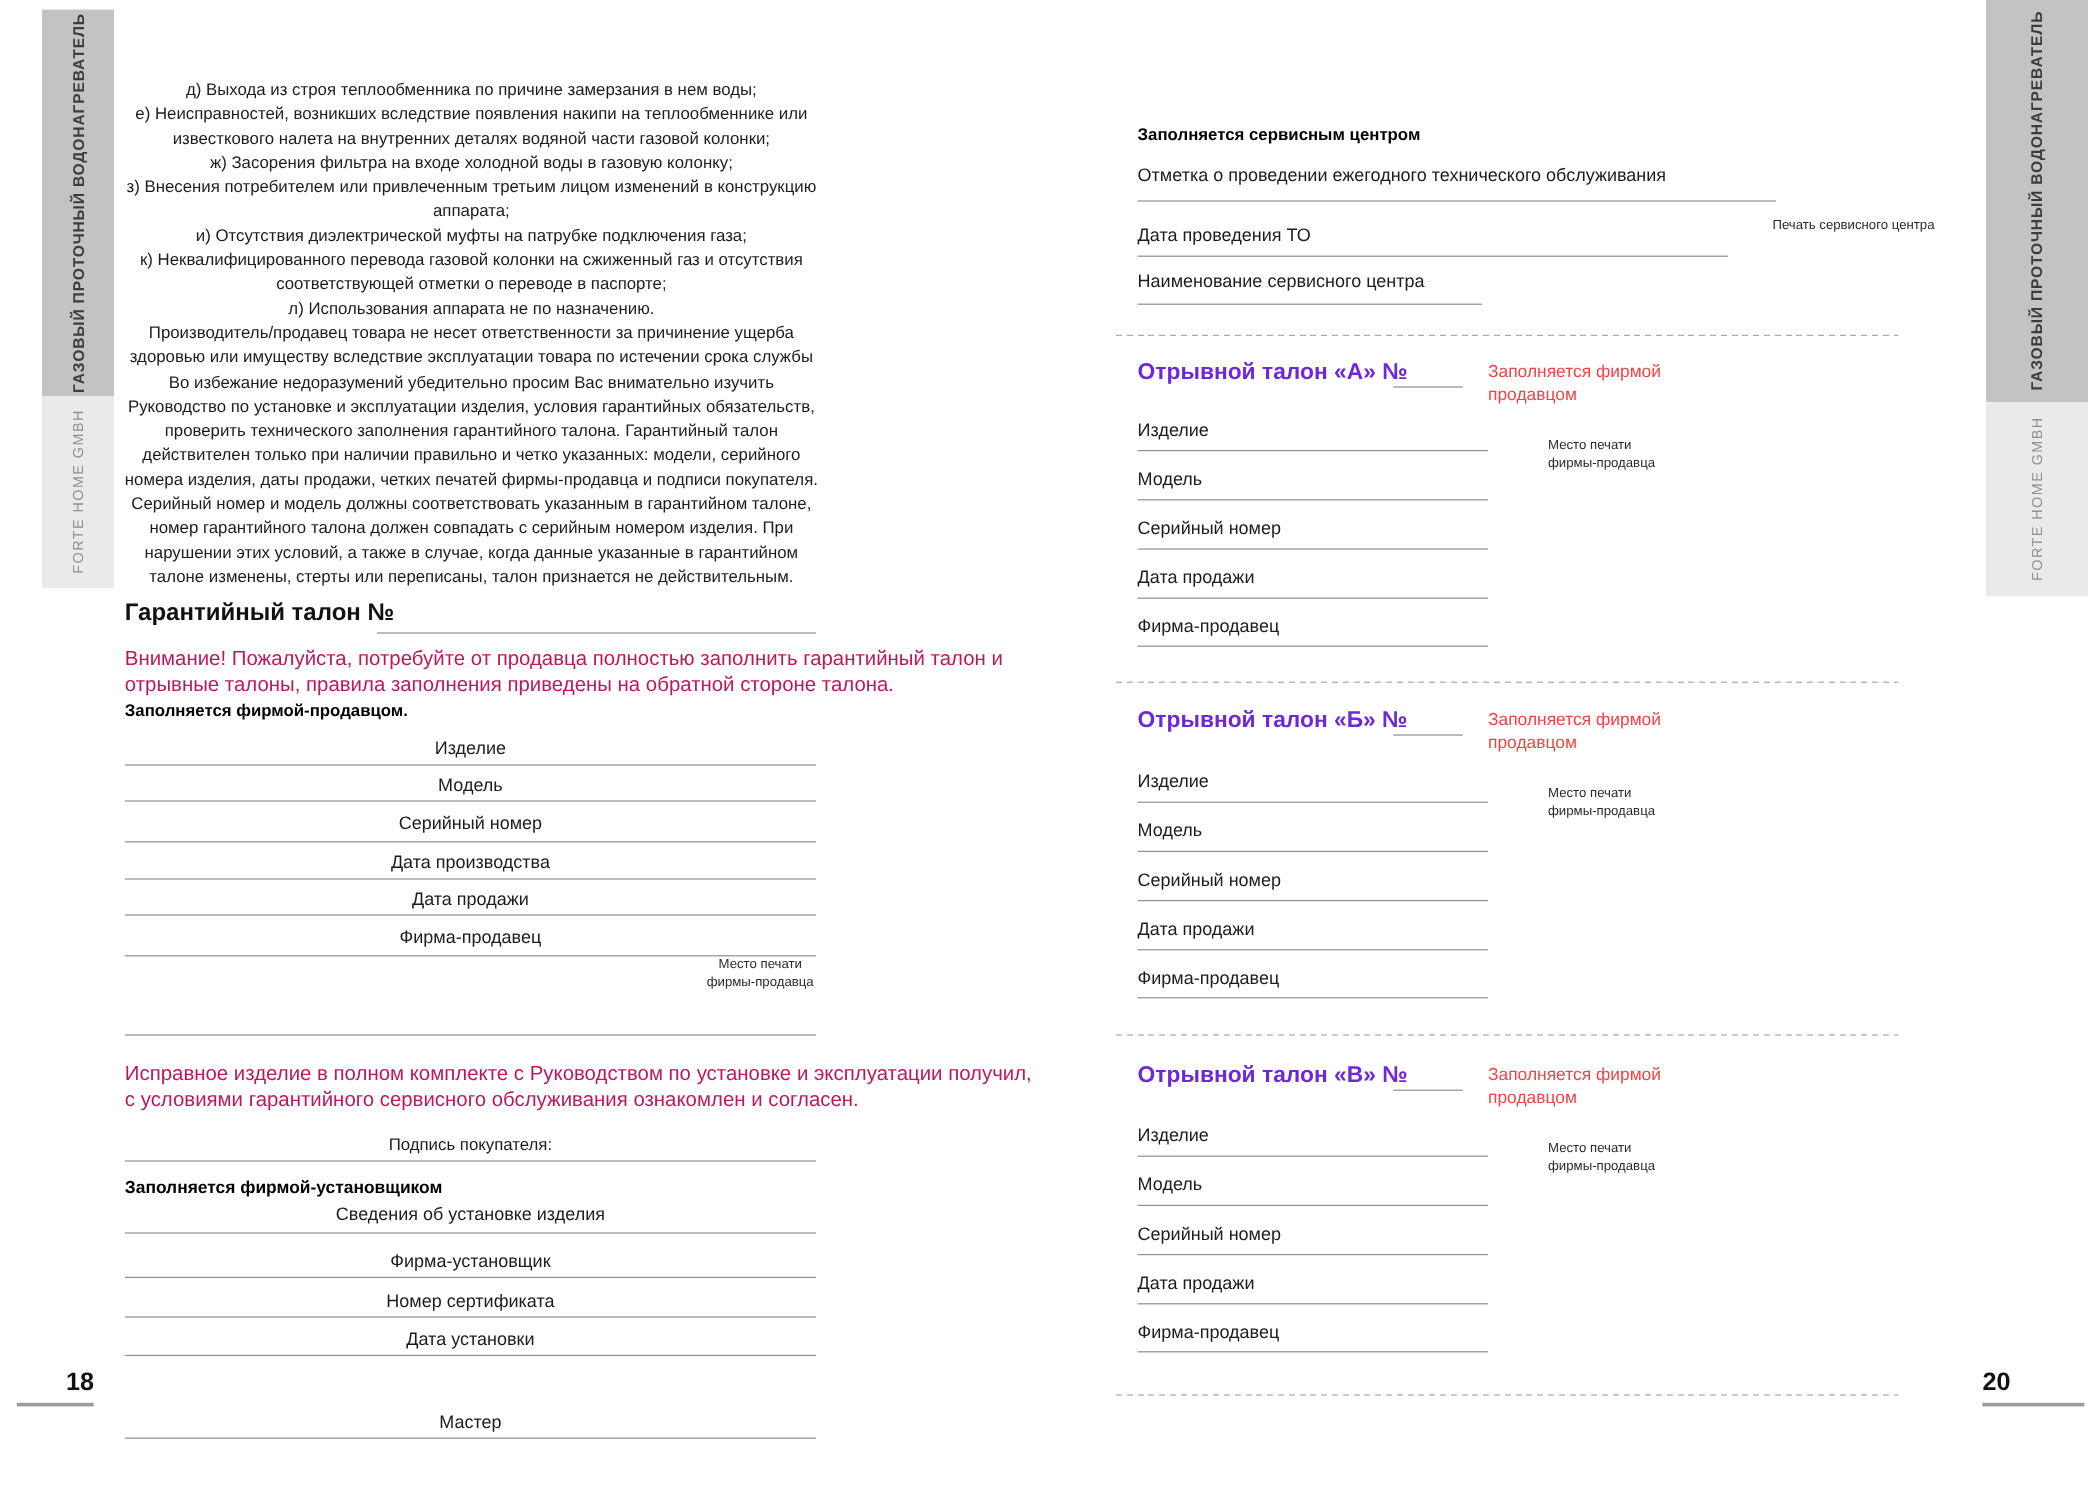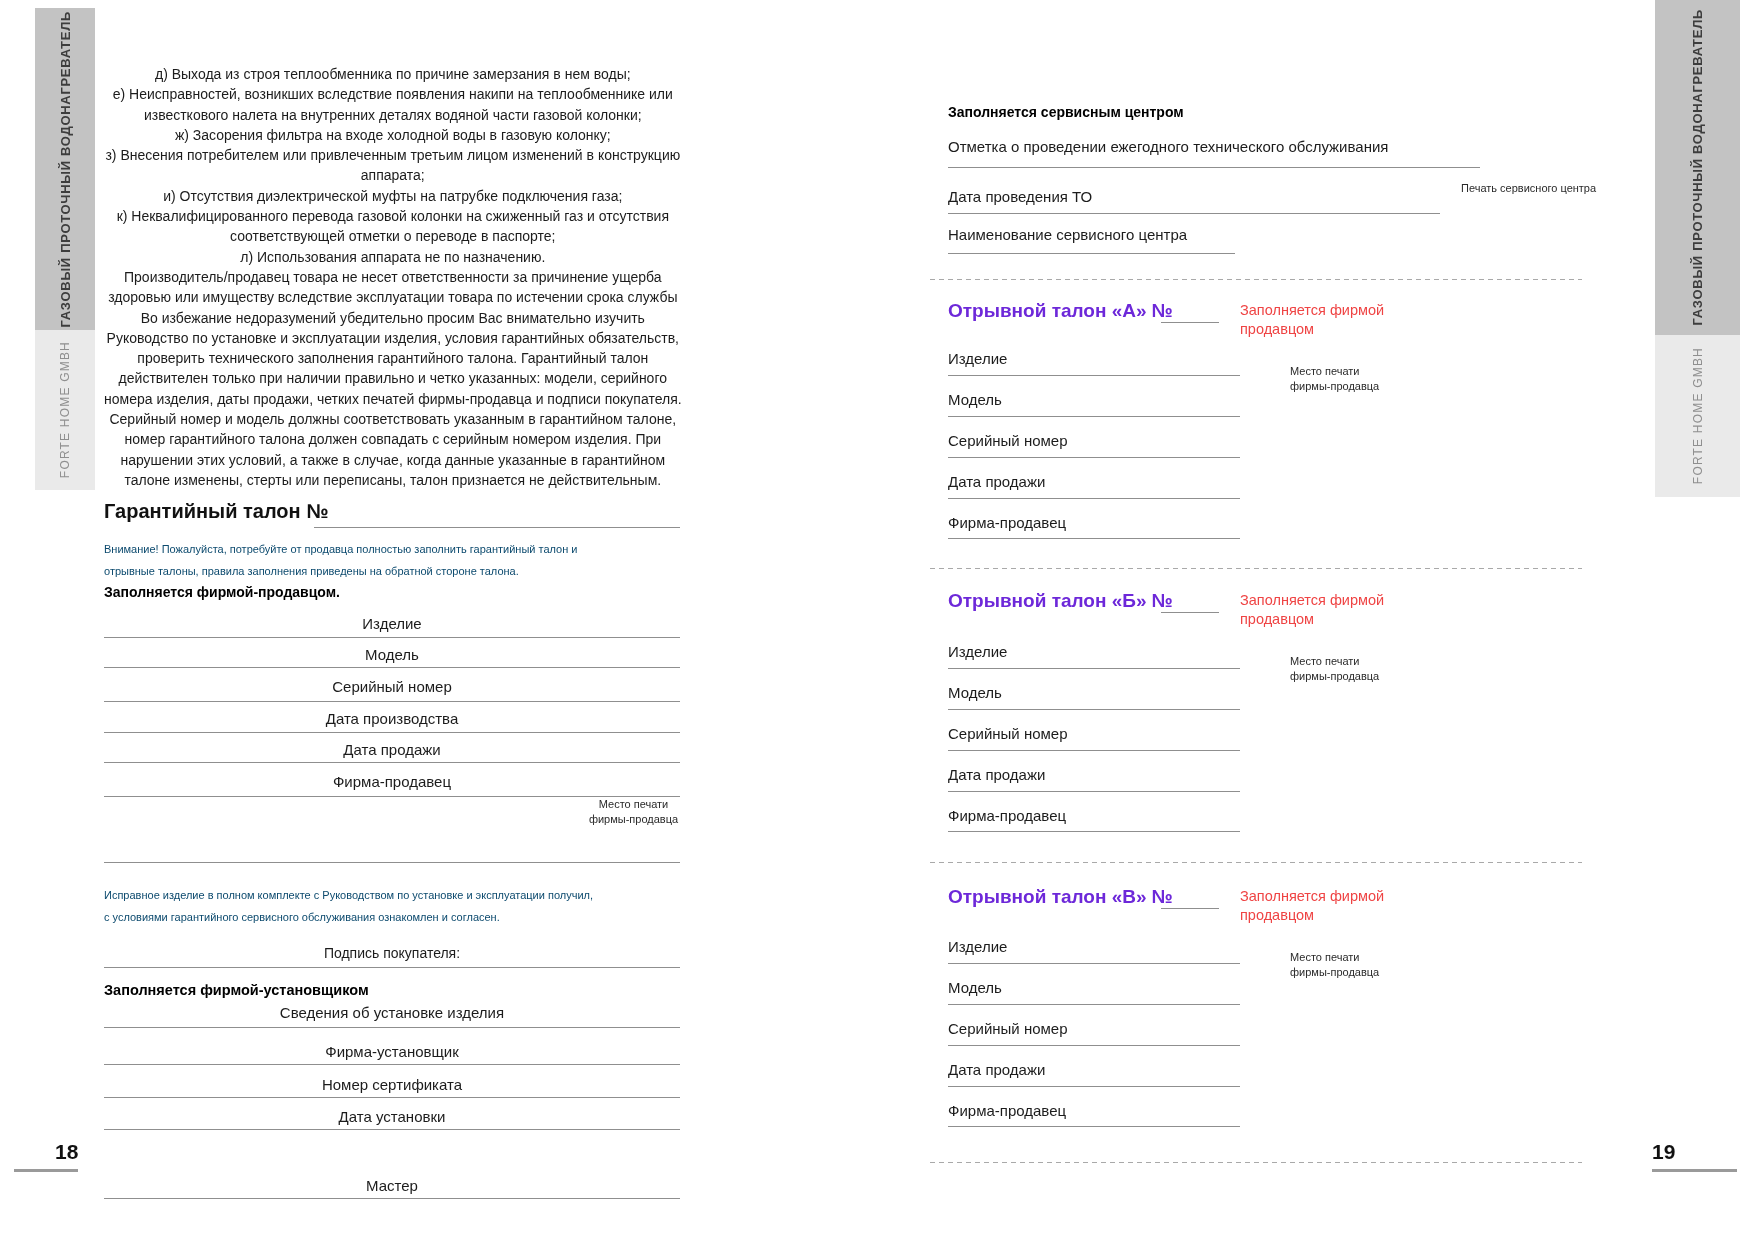--- a/index.html
+++ b/index.html
@@ -10,21 +10,21 @@
   .bar-dark{background:#c3c3c3;}
   .bar-light{background:#eaeaea;}
   .vtext{writing-mode:vertical-rl;transform:rotate(180deg);white-space:nowrap;}
   .v-product{font-size:13px;letter-spacing:.7px;color:#3d3d3d;font-weight:bold;}
   .v-company{font-size:12px;letter-spacing:1.2px;color:#8f8f8f;}
   
   .col{position:absolute;top:0;height:1247px;}
   .body-lines{position:absolute;left:0;font-size:14px;line-height:20.3px;white-space:nowrap;color:#1c1c1c;}
   .h1{position:absolute;font-size:20px;font-weight:bold;color:#111;white-space:nowrap;}
   .h2{position:absolute;font-size:19px;font-weight:bold;color:#6d28d9;white-space:nowrap;}
-  .small{position:absolute;font-size:11px;line-height:18px;white-space:nowrap;color:#0c4a6e;}
+  .small{position:absolute;font-size:17px;line-height:18px;white-space:nowrap;color:#be185d;}
   .boldnote{position:absolute;font-size:14px;font-weight:bold;color:#000000;white-space:nowrap;}
   .fld{position:absolute;box-sizing:border-box;border-bottom:1px solid #8f8f8f;font-size:15px;color:#1c1c1c;white-space:nowrap;overflow:visible;}
   .hr{position:absolute;height:1px;background:#8f8f8f;}
   .dash{position:absolute;height:1px;background:repeating-linear-gradient(90deg,#a9a9a9 0 5px,transparent 5px 9px);}
   .tiny{position:absolute;font-size:11px;line-height:15px;color:#2a2a2a;}
   .fillednote{position:absolute;font-size:14.5px;line-height:19px;color:#ef4444;}
   .pagenum{position:absolute;font-size:21px;font-weight:bold;color:#111;}
   .pagenum-line{position:absolute;height:3px;background:#9a9a9a;}
 </style>
 </head>
@@ -104,21 +104,21 @@
   </div>
 
   <div class="pagenum" style="left:55px;top:1140px;">18</div>
   <div class="pagenum-line" style="left:14px;top:1169px;width:64px;"></div>
 
   <div class="col" style="left:948px;width:634px;">
 
     <div class="boldnote" style="top:104px;left:0;">Заполняется сервисным центром</div>
 
     <div class="fld" style="top:138px;left:0;width:532px;height:30px;">Отметка о проведении ежегодного технического обслуживания</div>
-    <div class="tiny" style="top:181px;left:465px;white-space:nowrap;padding-left:48px;">Печать сервисного центра</div>
+    <div class="tiny" style="top:181px;left:481px;white-space:nowrap;padding-left:48px;">Печать сервисного центра</div>
     <div class="fld" style="top:188px;left:0;width:492px;height:26px;">Дата проведения ТО</div>
     <div class="fld" style="top:226px;left:0;width:287px;height:28px;">Наименование сервисного центра</div>
 
     <div class="dash" style="top:279px;left:-18px;width:652px;"></div>
 
     <div>
       <div class="h2" style="top:300px;left:0;">Отрывной талон «А» №</div>
       <div class="hr" style="top:322px;left:213px;width:58px;"></div>
       <div class="fillednote" style="top:301px;left:292px;width:150px;">Заполняется фирмой продавцом</div>
       <div class="tiny" style="top:364px;left:342px;width:100px;white-space:normal;">Место печати фирмы-продавца</div>
@@ -153,16 +153,16 @@
       <div class="fld" style="top:938px;left:0;width:292px;height:26px;">Изделие</div>
       <div class="fld" style="top:979px;left:0;width:292px;height:26px;">Модель</div>
       <div class="fld" style="top:1020px;left:0;width:292px;height:26px;">Серийный номер</div>
       <div class="fld" style="top:1061px;left:0;width:292px;height:26px;">Дата продажи</div>
       <div class="fld" style="top:1102px;left:0;width:292px;height:25px;">Фирма-продавец</div>
     </div>
 
     <div class="dash" style="top:1162px;left:-18px;width:652px;"></div>
   </div>
 
-  <div class="pagenum" style="left:1652px;top:1140px;">19</div>
+  <div class="pagenum" style="left:1652px;top:1140px;">20</div>
   <div class="pagenum-line" style="left:1652px;top:1169px;width:85px;"></div>
 
 </div>
 
 </body></html>

